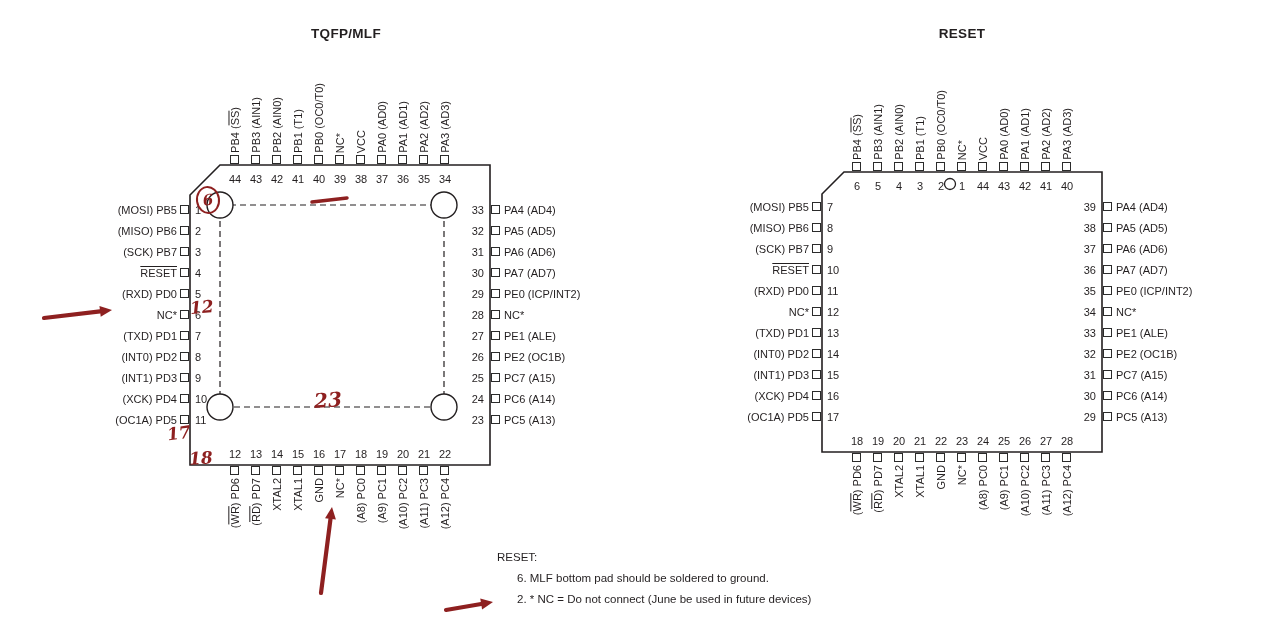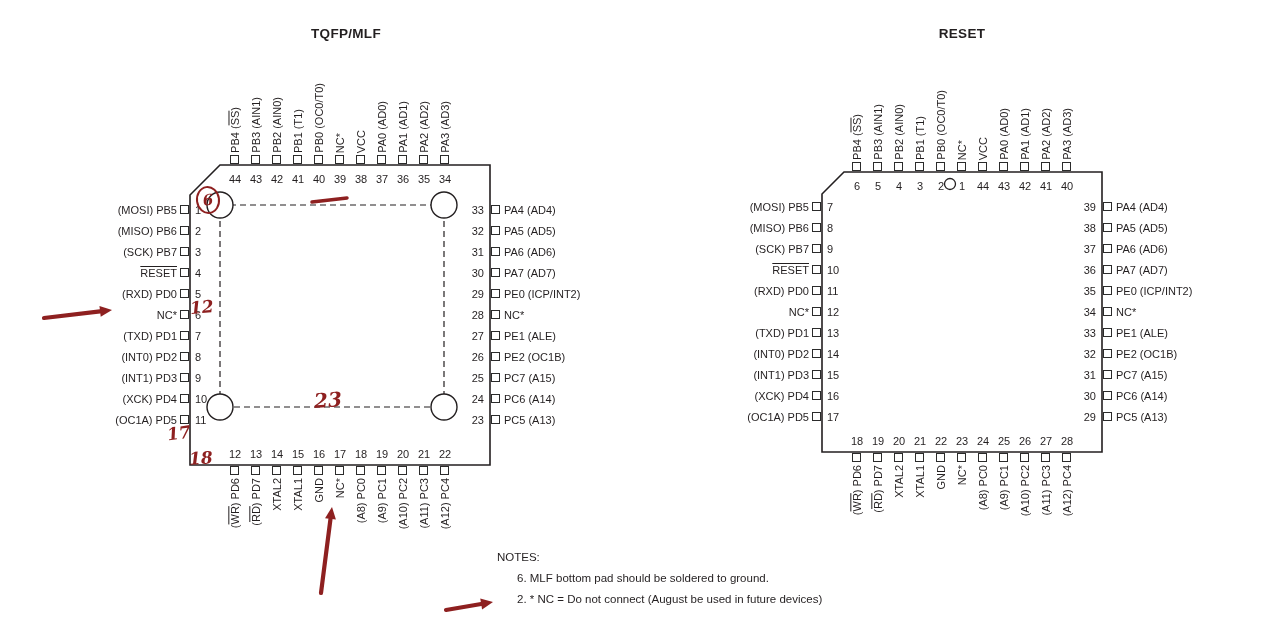--- a/index.html
+++ b/index.html
@@ -304,23 +304,23 @@
       <div class="v-label" style="left: 317px; top: 457px;">(A10) PC2</div>
       <div class="pin-number" style="left: 334px; width: 24px; text-align: center; top: 425px;">27</div>
       <div class="pin-box" style="left: 341px; top: 445px;"></div>
       <div class="v-label" style="left: 338px; top: 457px;">(A11) PC3</div>
       <div class="pin-number" style="left: 355px; width: 24px; text-align: center; top: 425px;">28</div>
       <div class="pin-box" style="left: 362px; top: 445px;"></div>
       <div class="v-label" style="left: 359px; top: 457px;">(A12) PC4</div>
     </div>
 
   <div class="notes" style="left: 497px; top: 550px;">
-    <div>NOTES:</div>
+    <div>RESET:</div>
     <div class="note-item">6. MLF bottom pad should be soldered to ground.</div>
-    <div class="note-item">2. * NC = Do not connect (August be used in future devices)</div>
+    <div class="note-item">2. * NC = Do not connect (June be used in future devices)</div>
   </div>
 
   <svg id="ann-svg" width="1270" height="624">
       <line x1="312" y1="202" x2="347" y2="198" stroke="#8e2020" stroke-width="3.5" stroke-linecap="round"></line>
       <g>
         <line x1="44" y1="318" x2="100.0821927481255" y2="311.4020949708088" stroke="#8e2020" stroke-width="4.2" stroke-linecap="round"></line>
         <polygon points="112,310 100.72481960974618,316.8644232945846 99.43956588650481,305.93976664703297" fill="#8e2020"></polygon>
       </g>
       <g>
         <line x1="321" y1="593" x2="330.4775197902464" y2="518.9030270944373" stroke="#8e2020" stroke-width="4.2" stroke-linecap="round"></line>

